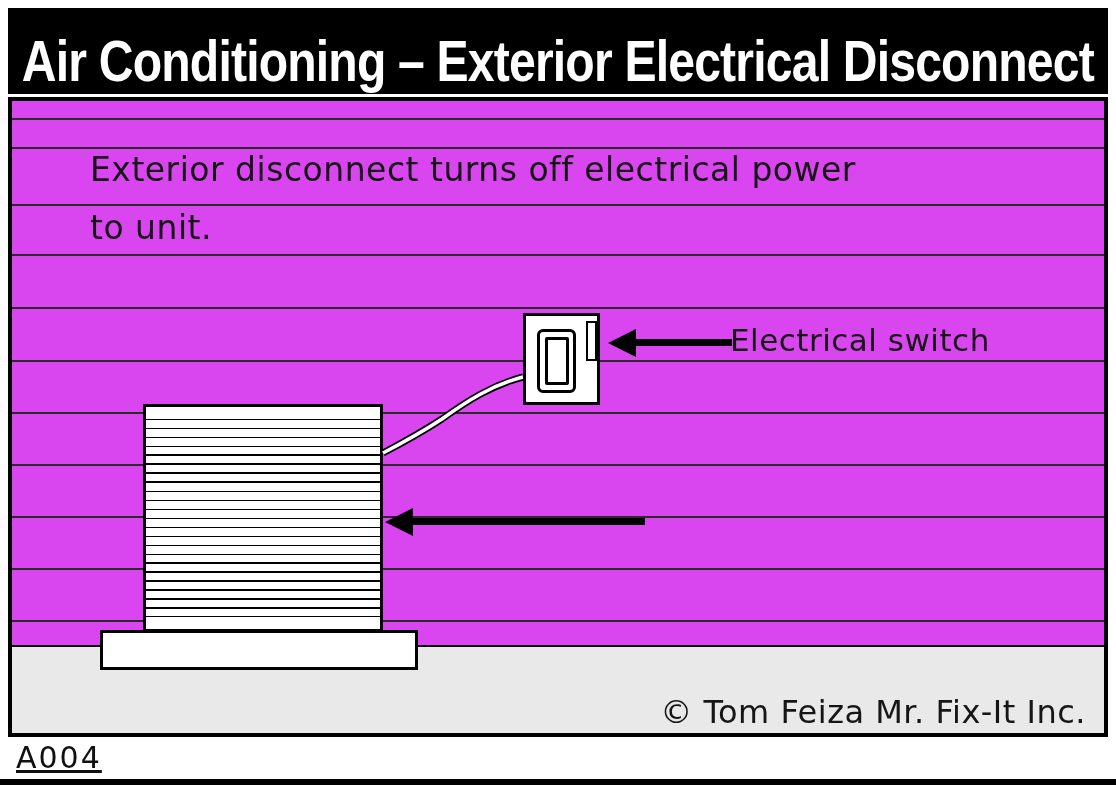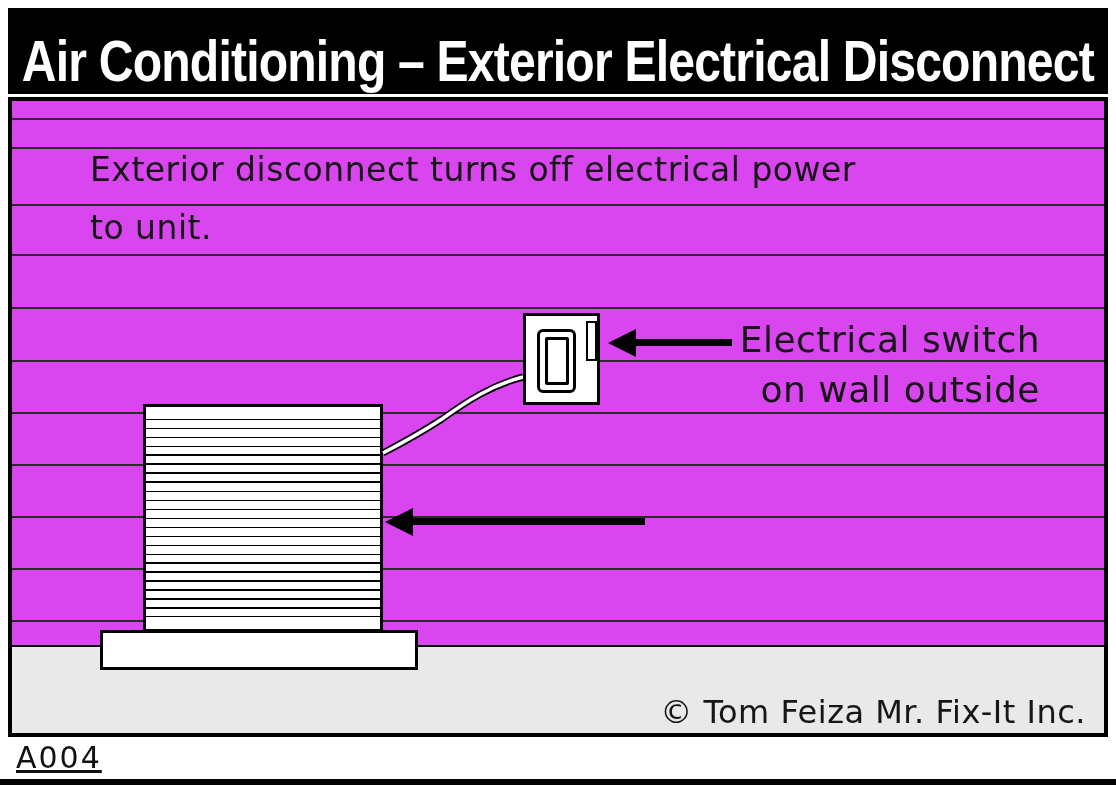--- a/index.html
+++ b/index.html
@@ -39,21 +39,21 @@
   .arrow-head { position:absolute; width:0; height:0;
                 border-top:14px solid transparent; border-bottom:14px solid transparent;
                 border-right:28px solid #000; }
   .arrow-shaft { position:absolute; height:7px; background:#000; }
   .arrow1-head { left:596px; top:228px; }
   .arrow1-shaft { left:620px; top:238px; width:100px; }
   .arrow2-head { left:373px; top:407px; }
   .arrow2-shaft { left:397px; top:417px; width:236px; }
 
   
-  .callout { position:absolute; text-align:right; font-size:36px; line-height:50px;
+  .callout { position:absolute; text-align:left; font-size:31px; line-height:50px;
              color:#161616; letter-spacing:0.5px; }
   .callout-switch { left:718px; top:214px; width:310px; }
   .callout-compressor { left:598px; top:392px; width:360px; }
 
   
   .ac-unit { position:absolute; left:131px; top:303px; width:234px; height:222px;
              border:3px solid #000; background:#fff; z-index:2; }
   .ac-fins { position:absolute; left:0; right:0; top:4px; bottom:12px;
              background:repeating-linear-gradient(to bottom, #fff 0 7.5px, #000 7.5px 9px); }
   .ac-pad { position:absolute; left:88px; top:529px; width:312px; height:34px;
@@ -108,21 +108,20 @@
       <div class="switch-handle" style="left:5px; top:5px;"></div>
     </div>
     <div class="switch-slat"></div>
   </div>
 
   <div class="arrow-head arrow1-head"></div>
   <div class="arrow-shaft arrow1-shaft"></div>
 
   <div class="callout callout-switch">
     <div>Electrical switch</div>
-    <div>on wall outside</div>
   </div>
 
   <div class="ac-unit">
     <div class="ac-fins"></div>
   </div>
   <div class="ac-pad"></div>
 
   <div class="arrow-head arrow2-head"></div>
   <div class="arrow-shaft arrow2-shaft"></div>
 

